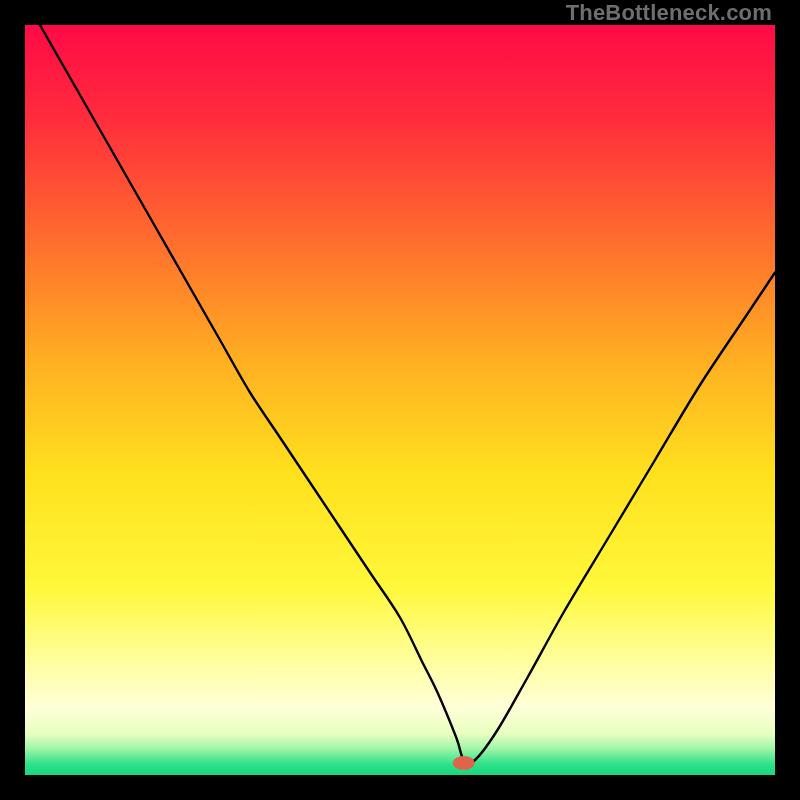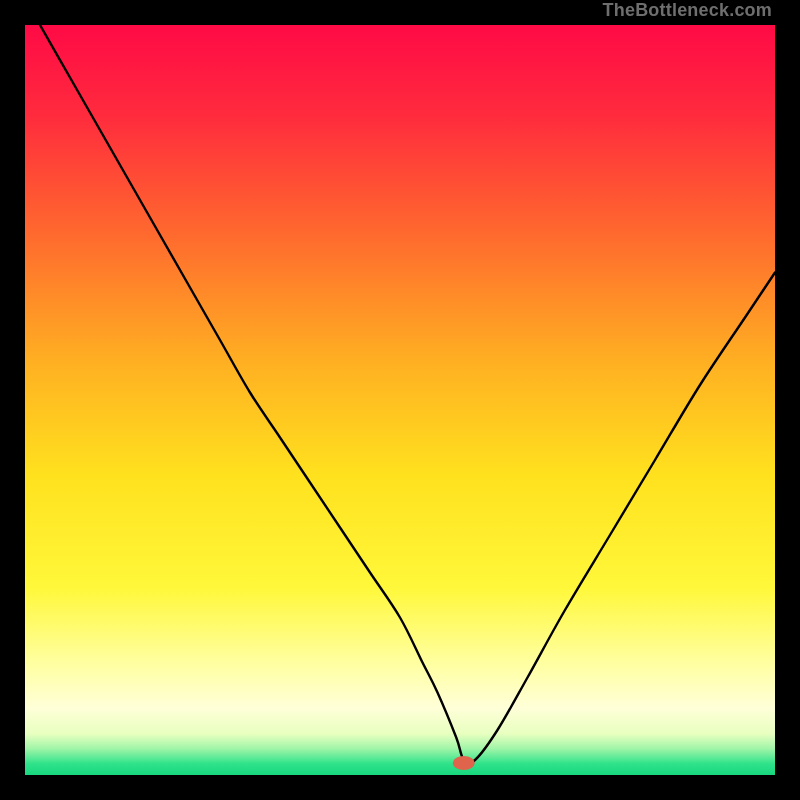--- a/index.html
+++ b/index.html
@@ -23,21 +23,21 @@
     left: 5px;
     top: 5px;
     width: 750px;
     height: 750px;
   }
   .watermark {
     position: absolute;
     top: 0px;
     right: 28px;
     font-family: Arial, Helvetica, sans-serif;
-    font-size: 18px;
+    font-size: 22px;
     font-weight: 600;
     color: #6e6e6e;
     letter-spacing: 0.2px;
   }
   svg {
     display: block;
   }
 </style>
 </head>
 <body>

